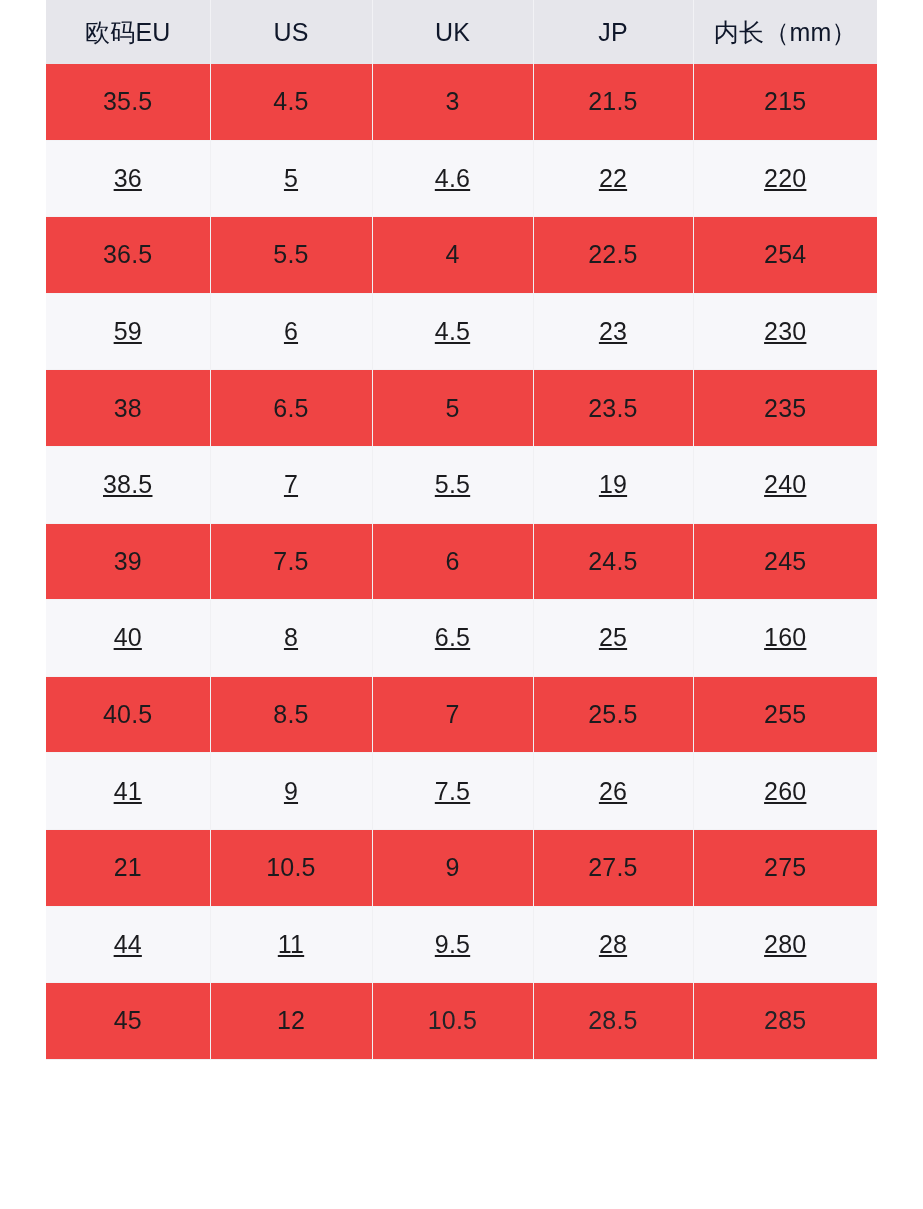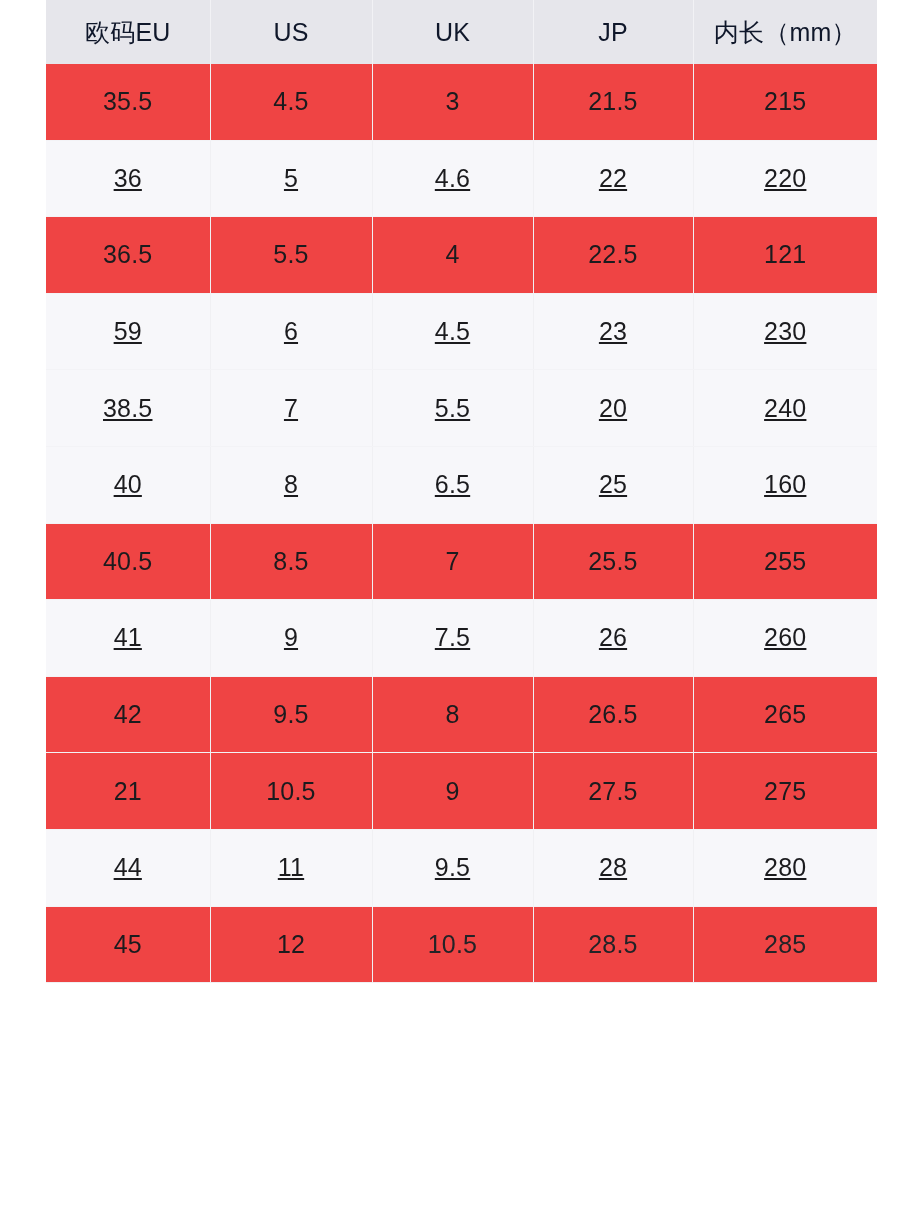--- a/index.html
+++ b/index.html
@@ -122,35 +122,49 @@
           <td>5</td>
           <td>4.6</td>
           <td>22</td>
           <td>220</td>
         </tr>
         <tr class="row-white">
           <td>36.5</td>
           <td>5.5</td>
           <td>4</td>
           <td>22.5</td>
-          <td>121</td>
+          <td>254</td>
         </tr>
         <tr class="row-shaded">
           <td>59</td>
           <td>6</td>
           <td>4.5</td>
           <td>23</td>
           <td>230</td>
         </tr>
+        <tr class="row-white">
+          <td>38</td>
+          <td>6.5</td>
+          <td>5</td>
+          <td>23.5</td>
+          <td>235</td>
+        </tr>
         <tr class="row-shaded">
           <td>38.5</td>
           <td>7</td>
           <td>5.5</td>
-          <td>20</td>
+          <td>19</td>
           <td>240</td>
+        </tr>
+        <tr class="row-white">
+          <td>39</td>
+          <td>7.5</td>
+          <td>6</td>
+          <td>24.5</td>
+          <td>245</td>
         </tr>
         <tr class="row-shaded">
           <td>40</td>
           <td>8</td>
           <td>6.5</td>
           <td>25</td>
           <td>160</td>
         </tr>
         <tr class="row-white">
           <td>40.5</td>
@@ -158,27 +172,20 @@
           <td>7</td>
           <td>25.5</td>
           <td>255</td>
         </tr>
         <tr class="row-shaded">
           <td>41</td>
           <td>9</td>
           <td>7.5</td>
           <td>26</td>
           <td>260</td>
-        </tr>
-        <tr class="row-white">
-          <td>42</td>
-          <td>9.5</td>
-          <td>8</td>
-          <td>26.5</td>
-          <td>265</td>
         </tr>
         <tr class="row-white">
           <td>21</td>
           <td>10.5</td>
           <td>9</td>
           <td>27.5</td>
           <td>275</td>
         </tr>
         <tr class="row-shaded">
           <td>44</td>

